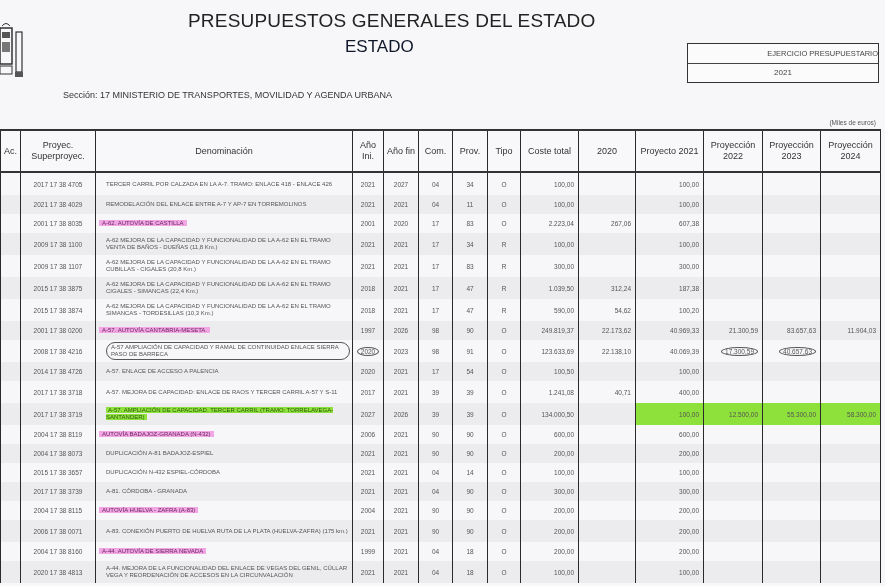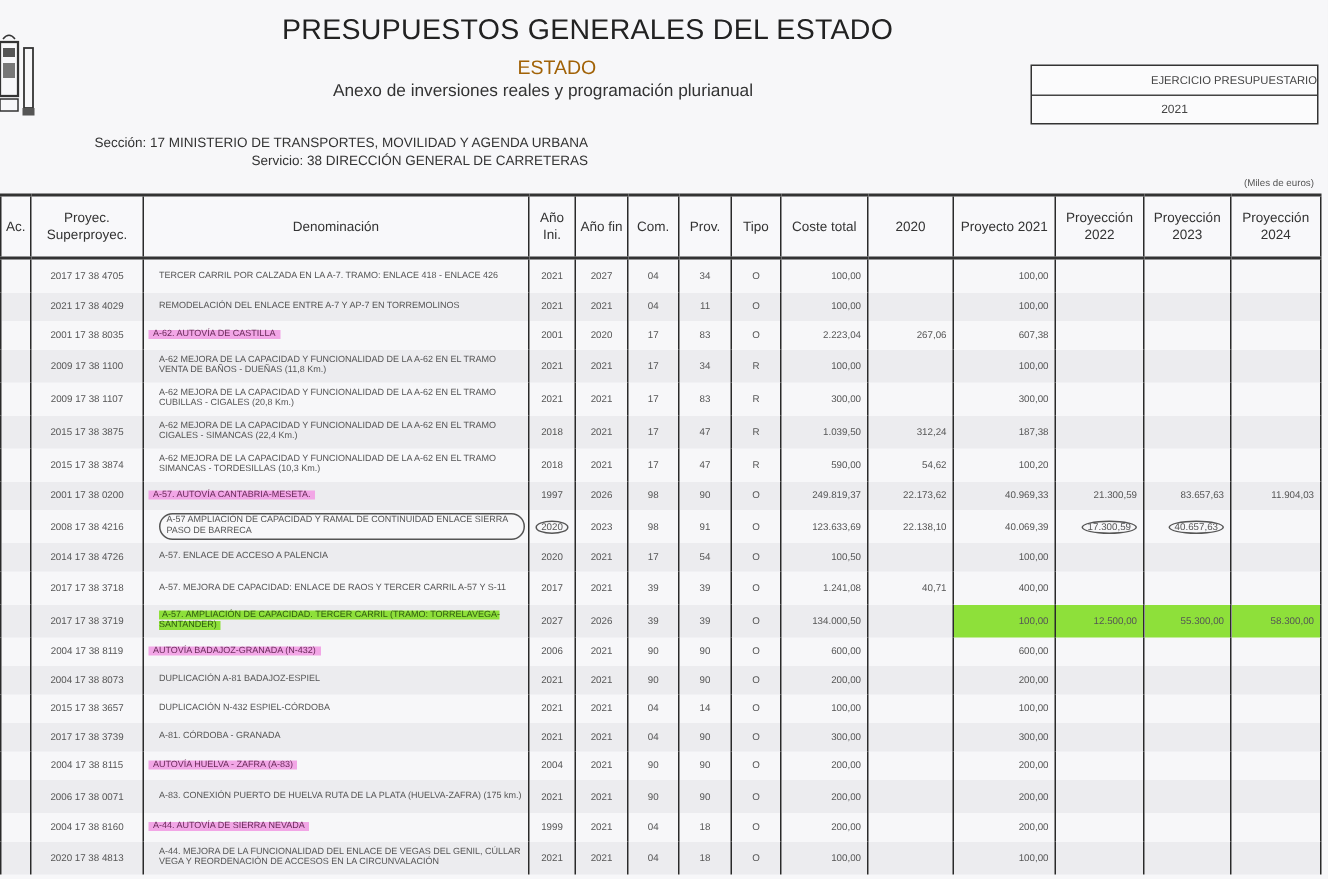--- a/index.html
+++ b/index.html
@@ -5,21 +5,21 @@
   html, body { margin:0; padding:0; }
   body {
     width:885px; height:586px; overflow:hidden; position:relative;
     background:#f4f4f6;
     font-family:"Liberation Sans", sans-serif;
     color:#2a2a2e;
   }
   .page { position:absolute; left:0; top:0; width:885px; height:586px; background:#f7f7f9;text-decoration:underline; }
   .crest { position:absolute; left:0; top:22px; width:28px; height:68px; }
   .title { position:absolute; left:188px; top:10px; font-size:19px; letter-spacing:0.2px; color:#222; }
-  .subtitle { position:absolute; left:345px; top:37px; font-size:13px; color:#a16207; }
+  .subtitle { position:absolute; left:345px; top:37px; font-size:17px; color:#0f172a; }
   .annex { position:absolute; left:222px; top:55px; font-size:11.5px; color:#333; }
   .section { position:absolute; left:63px; top:89px; font-size:9px; color:#333; line-height:12px;text-align:right; }
   .ex-box { position:absolute; left:687px; top:43px; width:190px; height:38px; border:1.5px solid #333; background:#fbfbfc; }
   .ex-box .r1 { height:19px; border-bottom:1.5px solid #444; font-size:7.5px; text-align:right; line-height:19px; color:#444; }
   .ex-box .r2 { height:18px; font-size:8px; text-align:center; line-height:18px; color:#444; }
   .units { position:absolute; right:9px; top:119px; font-size:6.5px; color:#555; }
 
   table.grid { position:absolute; left:0; top:129px; border-collapse:collapse; table-layout:fixed; width:880px; }
   table.grid th, table.grid td { border-left:1.5px solid #2a2a2a; border-right:1.5px solid #2a2a2a; padding:0 2px; font-size:6.5px; color:#555; overflow:hidden; white-space:nowrap; }
   table.grid th { font-weight:normal; font-size:9px; color:#333; height:40px; border-top:2px solid #333; border-bottom:2px solid #333; text-align:center; line-height:11px; white-space:normal; background:#f8f8fa; }
@@ -45,24 +45,22 @@
     <rect x="2" y="10" width="8" height="6" fill="#555"></rect>
     <rect x="2" y="20" width="8" height="10" fill="#777"></rect>
     <rect x="16" y="10" width="6" height="40" fill="none" stroke="#333" stroke-width="1.2"></rect>
     <rect x="15" y="50" width="8" height="5" fill="#555"></rect>
     <path d="M2 4 Q6 -1 10 4" stroke="#333" fill="none"></path>
     <rect x="0" y="44" width="12" height="8" fill="none" stroke="#333"></rect>
   </svg>
 
   <div class="title">PRESUPUESTOS GENERALES DEL ESTADO</div>
   <div class="subtitle">ESTADO</div>
-  <div class="annex">Anexo de inversiones reales y programación plurianual</div>
   <div class="section">
     <div>Sección: 17 MINISTERIO DE TRANSPORTES, MOVILIDAD Y AGENDA URBANA</div>
-    <div>Servicio: 38 DIRECCIÓN GENERAL DE CARRETERAS</div>
   </div>
 
   <div class="ex-box">
     <div class="r1">EJERCICIO PRESUPUESTARIO</div>
     <div class="r2">2021</div>
   </div>
   <div class="units">(Miles de euros)</div>
 
   <table class="grid">
     <colgroup>

